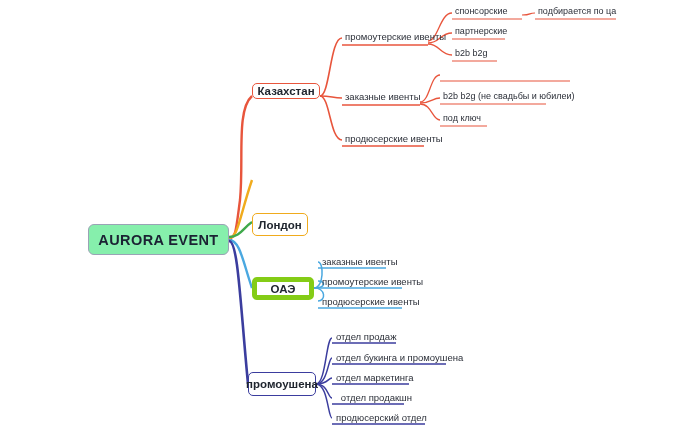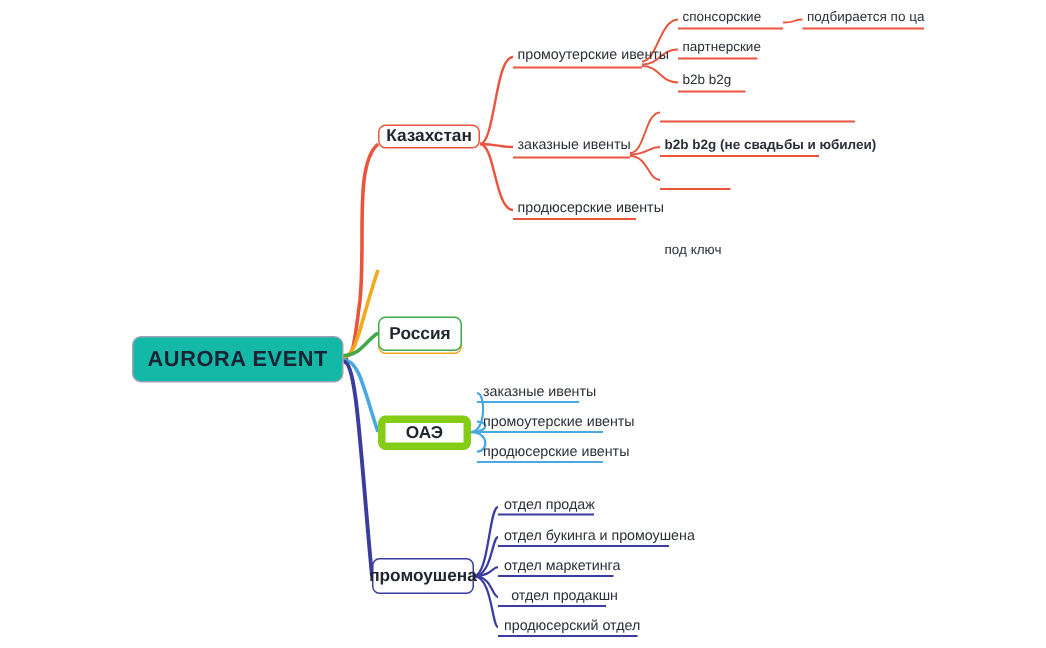--- a/index.html
+++ b/index.html
@@ -25,21 +25,21 @@
   }
   .node {
     position: absolute;
     box-sizing: border-box;
     white-space: nowrap;
     display: flex;
     align-items: center;
     justify-content: center;
   }
   .root {
-    background: #14b8a6;
+    background: #86efac;
     border: 1px solid #9aa3b5;
     border-radius: 6px;
     color: #1b2233;
     font-size: 14.5px;
     font-weight: bold;
     letter-spacing: 0.4px;
     padding: 0 10px;
   }
   .branch {
     background: #ffffff;
@@ -132,23 +132,20 @@
   </div>
 
   <div class="node branch kz" style="left:252px; top:83px; width:68px; height:16px;">
     <span>Казахстан</span>
   </div>
 
   <div class="node branch ld" style="left:252px; top:168px; width:56px; height:23px;margin-top:45px;">
     <span>Лондон</span>
   </div>
 
-  <div class="node branch ru" style="left:252px; top:211px; width:56px; height:23px;">
-    <span>Россия</span>
-  </div>
 
   <div class="node branch ae" style="left:252px; top:277px; width:62px; height:23px;">
     <span>ОАЭ</span>
   </div>
 
   <div class="node branch st" style="left:248px; top:372px; width:68px; height:24px;">
     <span>промоушена</span>
   </div>
 
   <div class="node leaf" style="left:343px; top:29px; width:90px; height:14px;">
@@ -168,24 +165,24 @@
     <span>партнерские</span>
   </div>
   <div class="node leaf l3" style="left:453px; top:46px; width:46px; height:13px;">
     <span>b2b b2g</span>
   </div>
 
   <div class="node leaf l3" style="left:536px; top:4px; width:84px; height:13px;">
     <span>подбирается по цa</span>
   </div>
 
-  <div class="node leaf l3" style="left:441px; top:89px; width:110px; height:13px;font-weight:bold;">
+  <div class="node leaf l3" style="left:441px; top:89px; width:110px; height:13px;">
     <span>b2b b2g (не свадьбы и юбилеи)</span>
   </div>
-  <div class="node leaf l3" style="left:441px; top:111px; width:50px; height:13px;margin-top:48px;">
+  <div class="node leaf l3" style="left:441px; top:111px; width:50px; height:13px;">
     <span>под ключ</span>
   </div>
 
   <div class="node leaf" style="left:320px; top:255px; width:80px; height:13px;">
     <span>заказные ивенты</span>
   </div>
   <div class="node leaf" style="left:320px; top:275px; width:90px; height:13px;">
     <span>промоутерские ивенты</span>
   </div>
   <div class="node leaf" style="left:320px; top:295px; width:90px; height:13px;">

